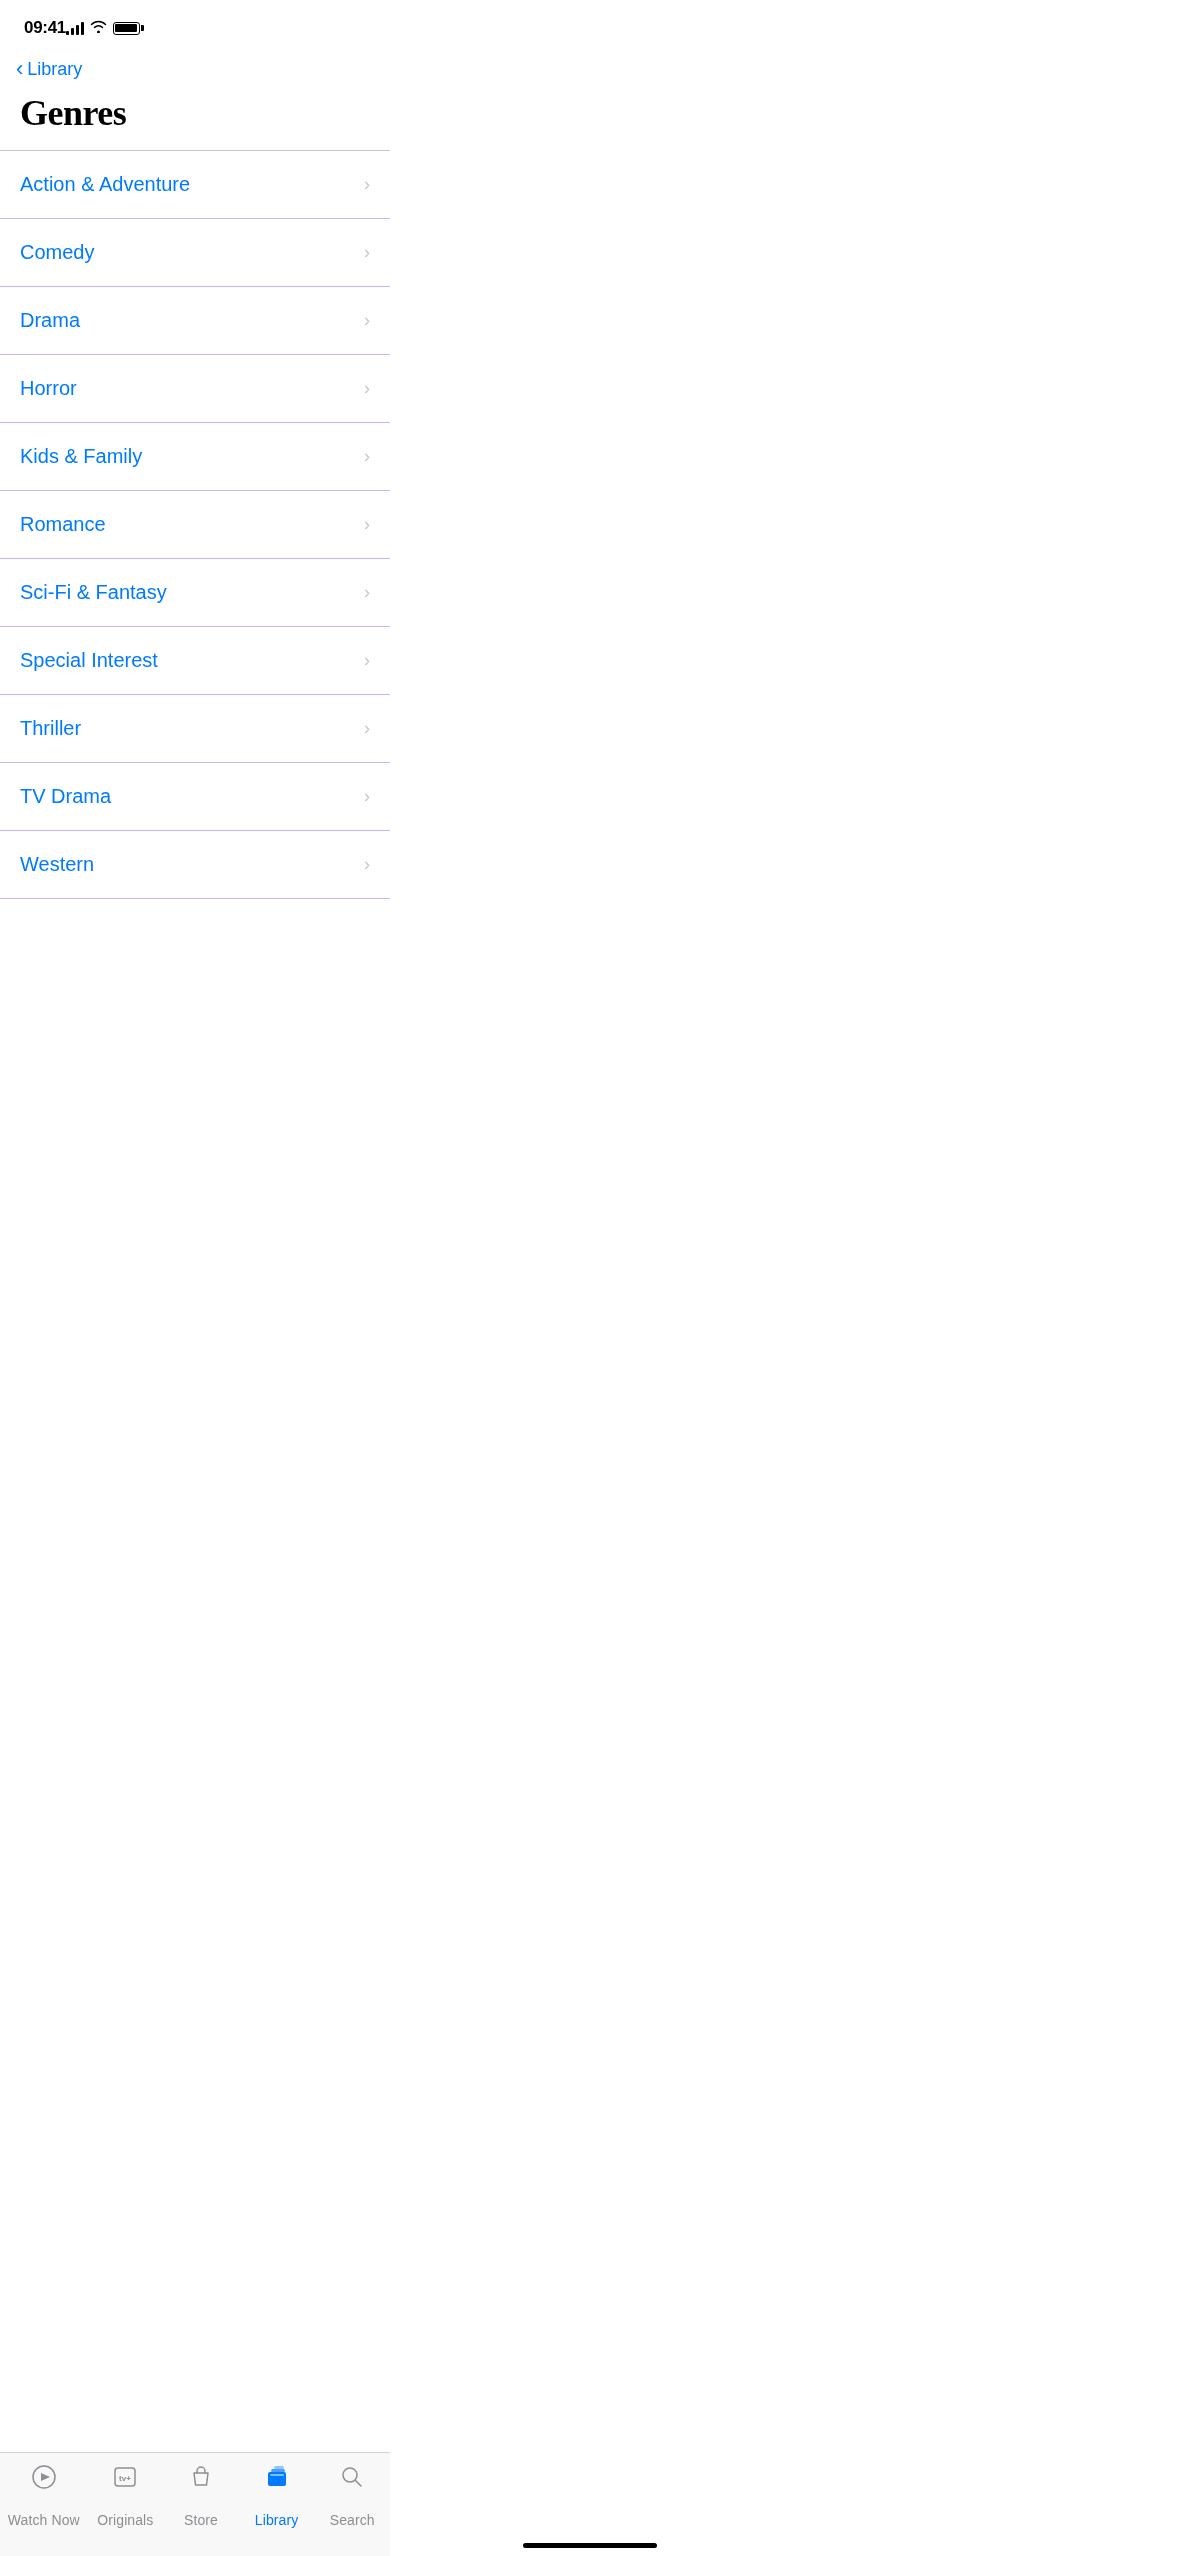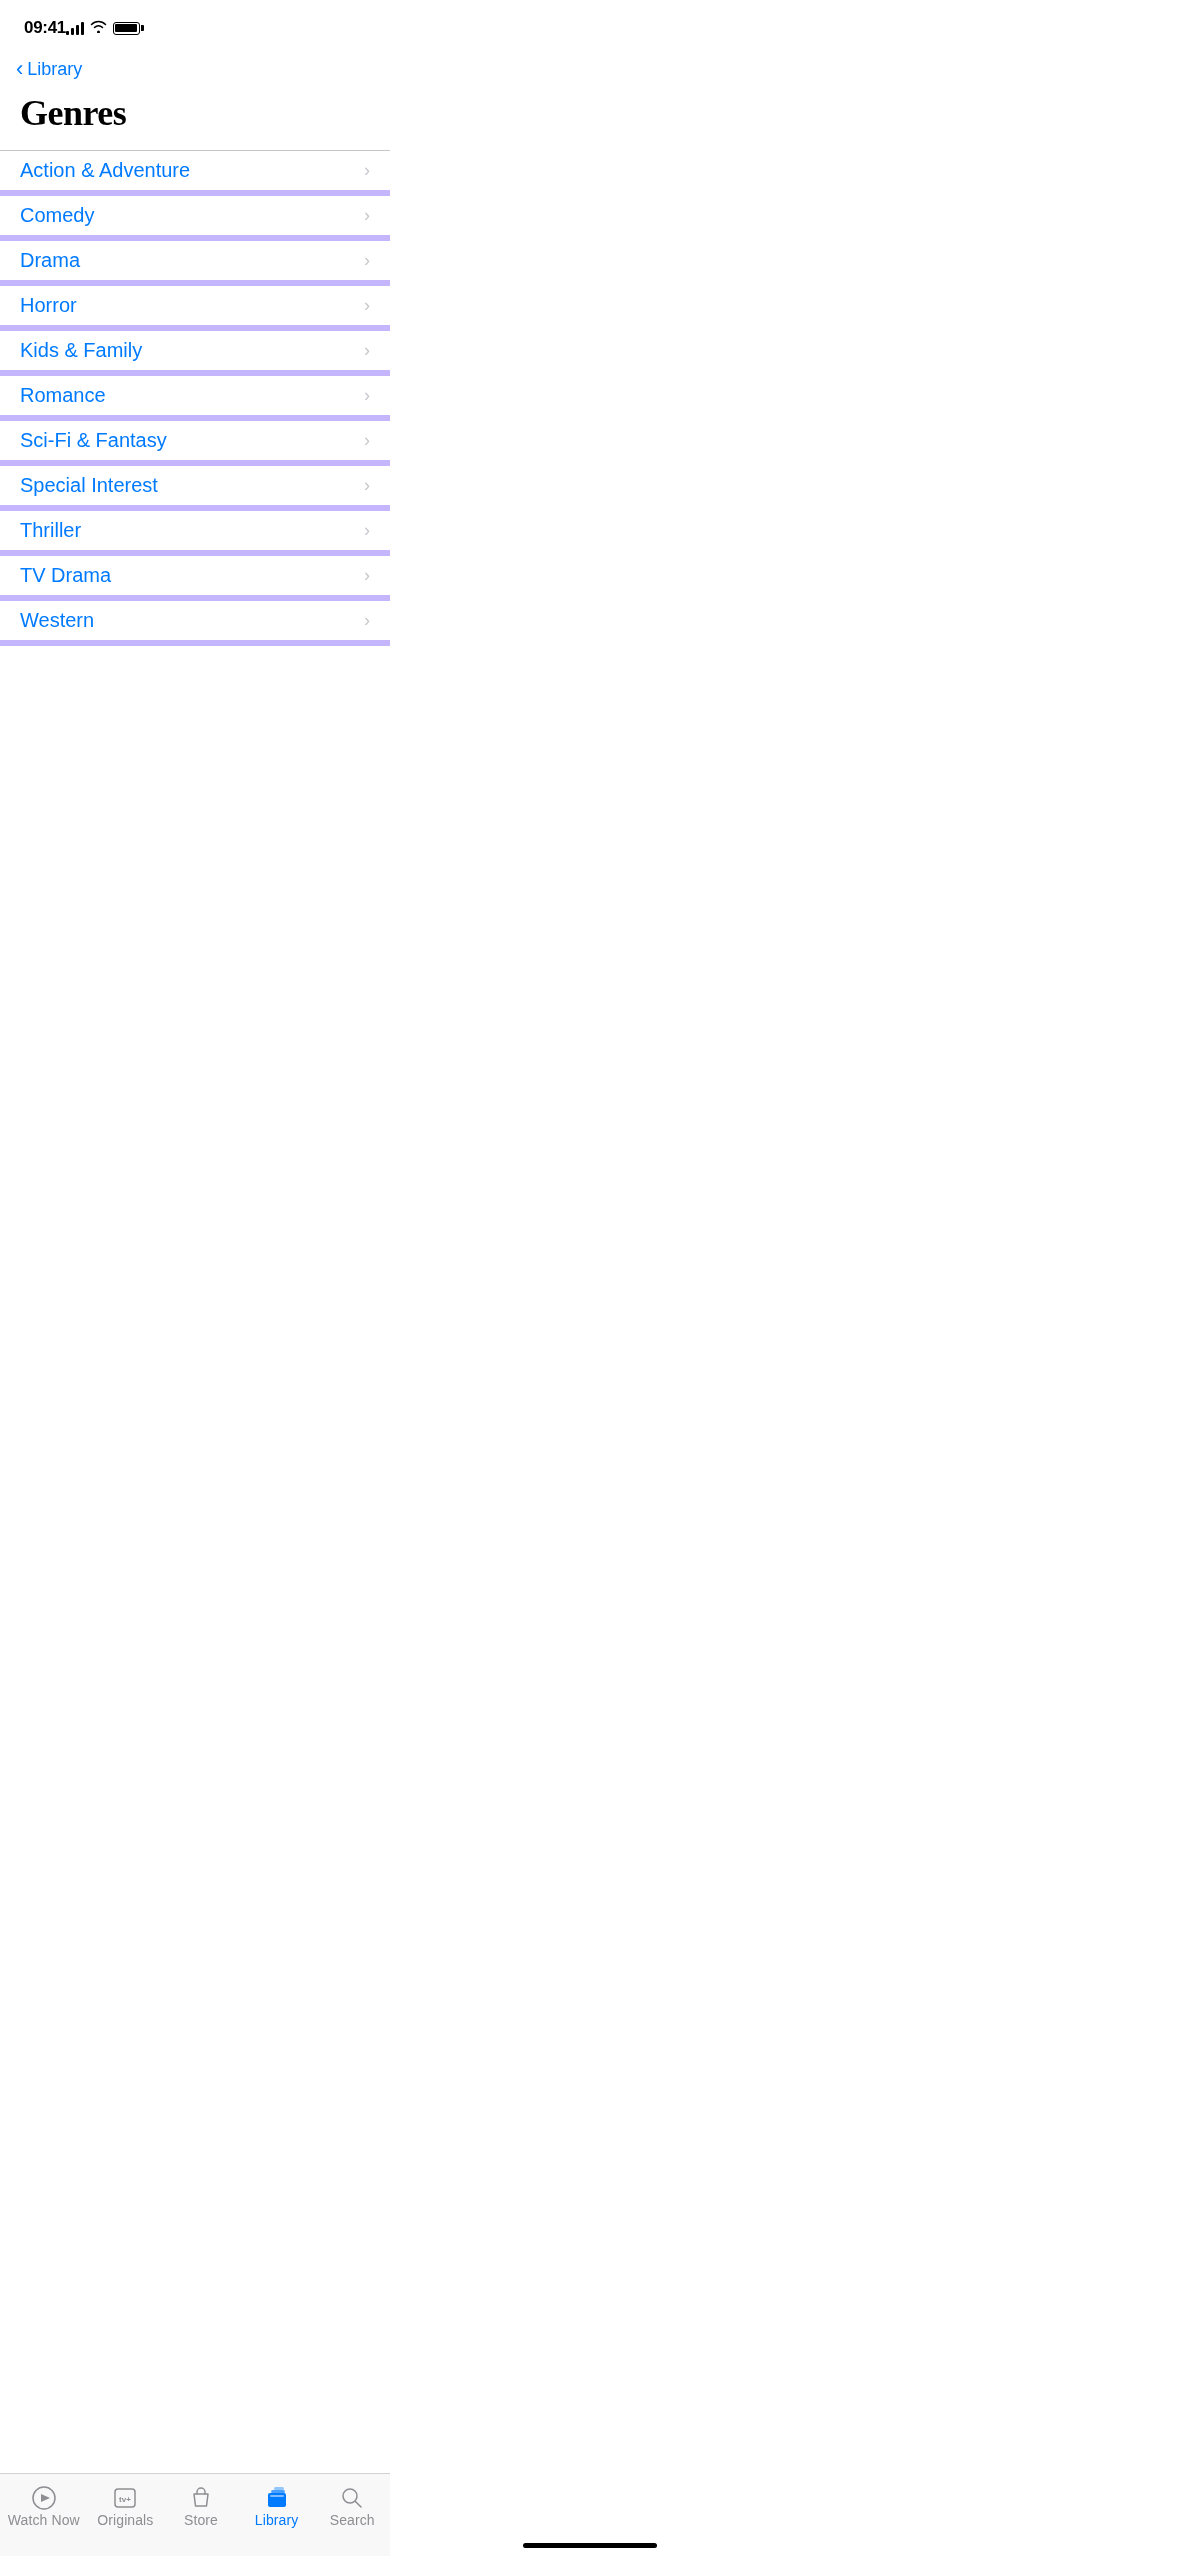--- a/index.html
+++ b/index.html
@@ -121,22 +121,22 @@
 
     
     .genre-list {
       padding: 0;
     }
 
     .genre-item {
       display: flex;
       align-items: center;
       justify-content: space-between;
-      padding: 8px 20px;
-      border-bottom: 6px solid #c4b5fd;
+      padding: 22px 20px;
+      border-bottom: 1px solid #c4b5fd;
       cursor: pointer;
     }
 
     .genre-item:first-child {
       border-top: 1px solid #C6C6C8;
     }
 
     .genre-label {
       font-size: 20px;
       font-weight: 400;
@@ -160,21 +160,21 @@
       display: flex;
       justify-content: space-around;
       align-items: flex-start;
       padding: 10px 0 28px 0;
     }
 
     .tab-item {
       display: flex;
       flex-direction: column;
       align-items: center;
-      gap: 0;
+      gap: 21px;
       min-width: 60px;
       cursor: pointer;
     }
 
     .tab-label {
       font-size: 14px;
       color: #8E8E93;
       font-weight: 400;
       letter-spacing: 0.1px;
     }

